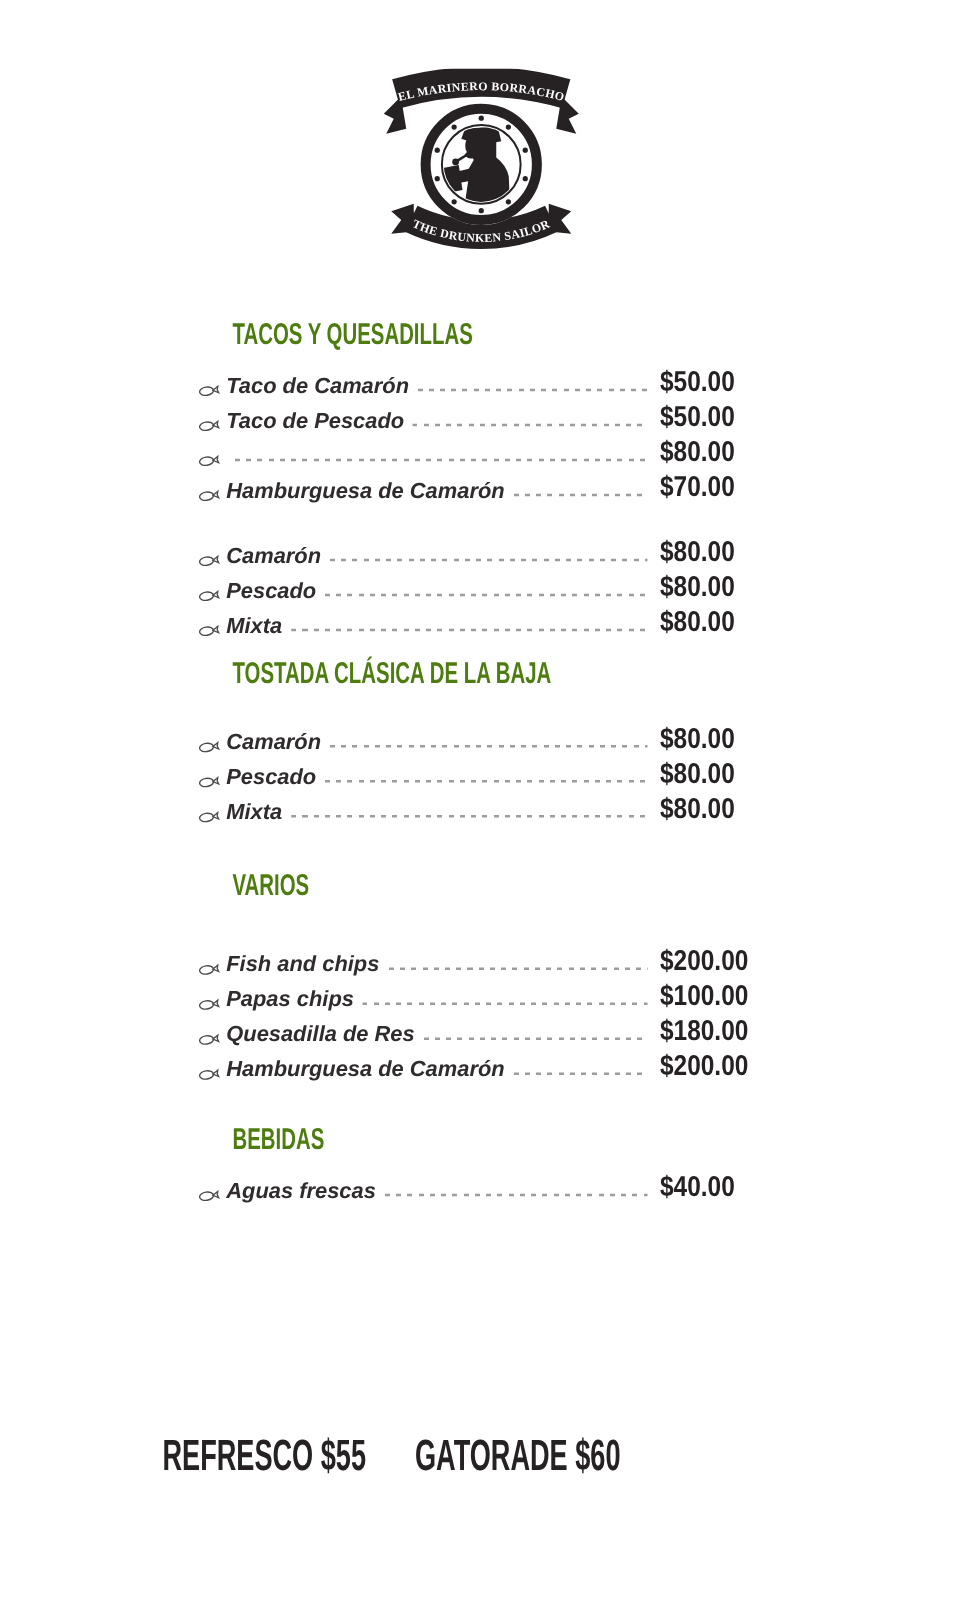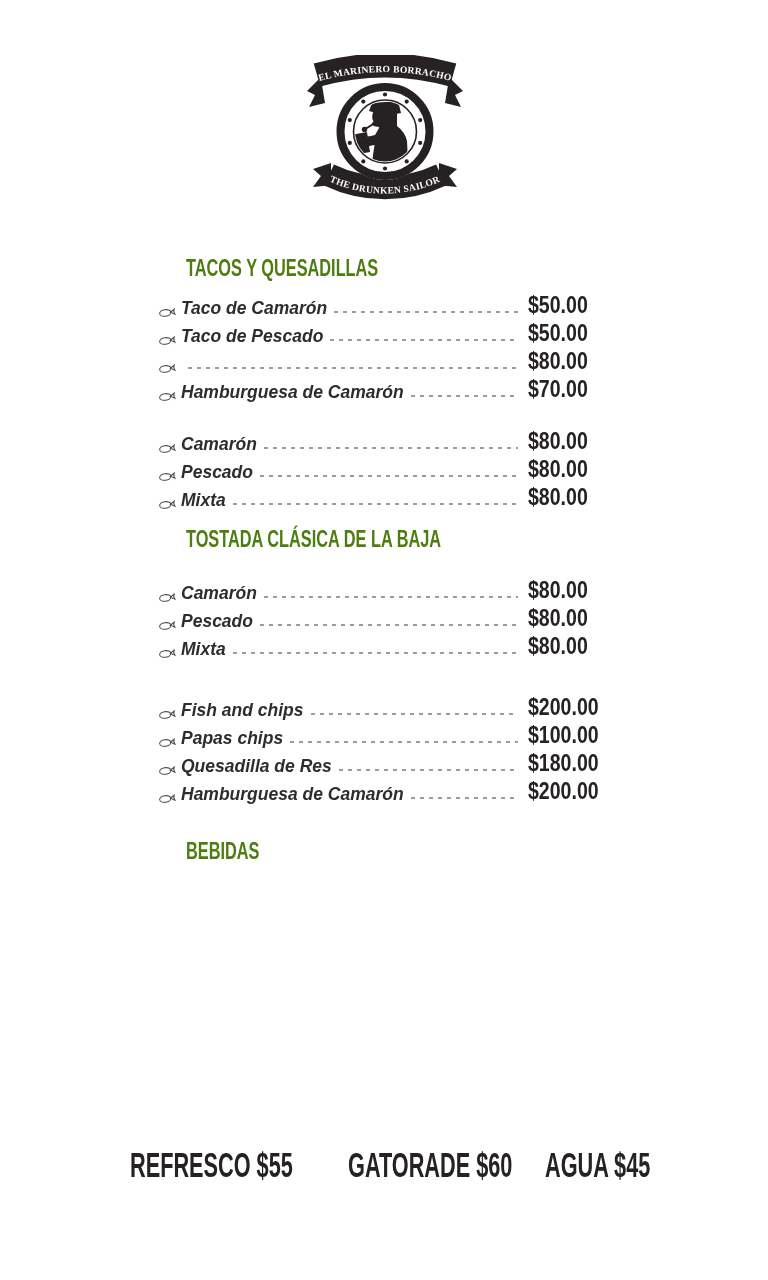--- a/index.html
+++ b/index.html
@@ -34,21 +34,21 @@
 
   .sec2{margin-top:24px;}
   .sec3{margin-top:12px;} .sec3 .rows{margin-top:22px;}
   .sec4{margin-top:33px;} .sec4 .rows{margin-top:30px;}
   .sec5{margin-top:30px;} .sec5 .rows{margin-top:8px;}
 
   
   .footer{position:absolute;top:1092px;left:0;width:724px;height:36px;}
   .f-item{position:absolute;top:0;font-weight:bold;font-size:35px;line-height:36px;color:#262122;}
   .f-item .cond{transform:scaleX(0.62);}
-  .f1{left:130px;} .f2{left:348px;} .f3{left:545px;}
+  .f1{left:130px;} .f2{left:332px;} .f3{left:545px;}
 
   .banner-text{font-family:"Liberation Serif",serif;font-weight:bold;fill:#ffffff;letter-spacing:0.3px;}
 </style>
 </head>
 <body>
 
 <div class="menu">
 
   <div class="logo-wrap">
     <svg width="160" height="150" viewBox="0 0 160 150">
@@ -248,20 +248,21 @@
               </svg>
             </span>
           <span class="iname">Mixta</span>
           <span class="leader"></span>
           <span class="price"><span class="cond">$80.00</span></span>
         </div>
       </div>
     </section>
 
     <section class="sec4">
+      <h2 class="sec-title"><span class="cond">VARIOS</span></h2>
       <div class="rows">
         <div class="row">
           <span class="fish">
               <svg viewBox="0 0 18 12" width="18" height="13">
                 <g transform="rotate(-8 9 6)" fill="none" stroke="#4a4a4a" stroke-width="1.1">
                   <ellipse cx="7.2" cy="6.2" rx="5.6" ry="3.3"></ellipse>
                   <path d="M12.4 6.2 L16.6 3.6 L15.8 6.2 L16.6 8.8 Z"></path>
                 </g>
               </svg>
             </span>
@@ -306,23 +307,37 @@
             </span>
           <span class="iname">Hamburguesa de Camarón</span>
           <span class="leader"></span>
           <span class="price"><span class="cond">$200.00</span></span>
         </div>
       </div>
     </section>
 
     <section class="sec5">
       <h2 class="sec-title"><span class="cond">BEBIDAS</span></h2>
+      <div class="rows">
+        <div class="row">
+          <span class="fish">
+              <svg viewBox="0 0 18 12" width="18" height="13">
+                <g transform="rotate(-8 9 6)" fill="none" stroke="#4a4a4a" stroke-width="1.1">
+                  <ellipse cx="7.2" cy="6.2" rx="5.6" ry="3.3"></ellipse>
+                  <path d="M12.4 6.2 L16.6 3.6 L15.8 6.2 L16.6 8.8 Z"></path>
+                </g>
+              </svg>
+            </span>
+          <span class="iname">Aguas frescas</span>
+          <span class="leader"></span>
+          <span class="price"><span class="cond">$40.00</span></span>
+        </div>
+      </div>
     </section>
 
   </div>
 
   <div class="footer">
     <span class="f-item f1"><span class="cond">REFRESCO $55</span></span>
     <span class="f-item f2"><span class="cond">GATORADE $60</span></span>
-    <span class="f-item f3"><span class="cond">AGUA $45</span></span>
   </div>
 
 </div>
 
 </body></html>

